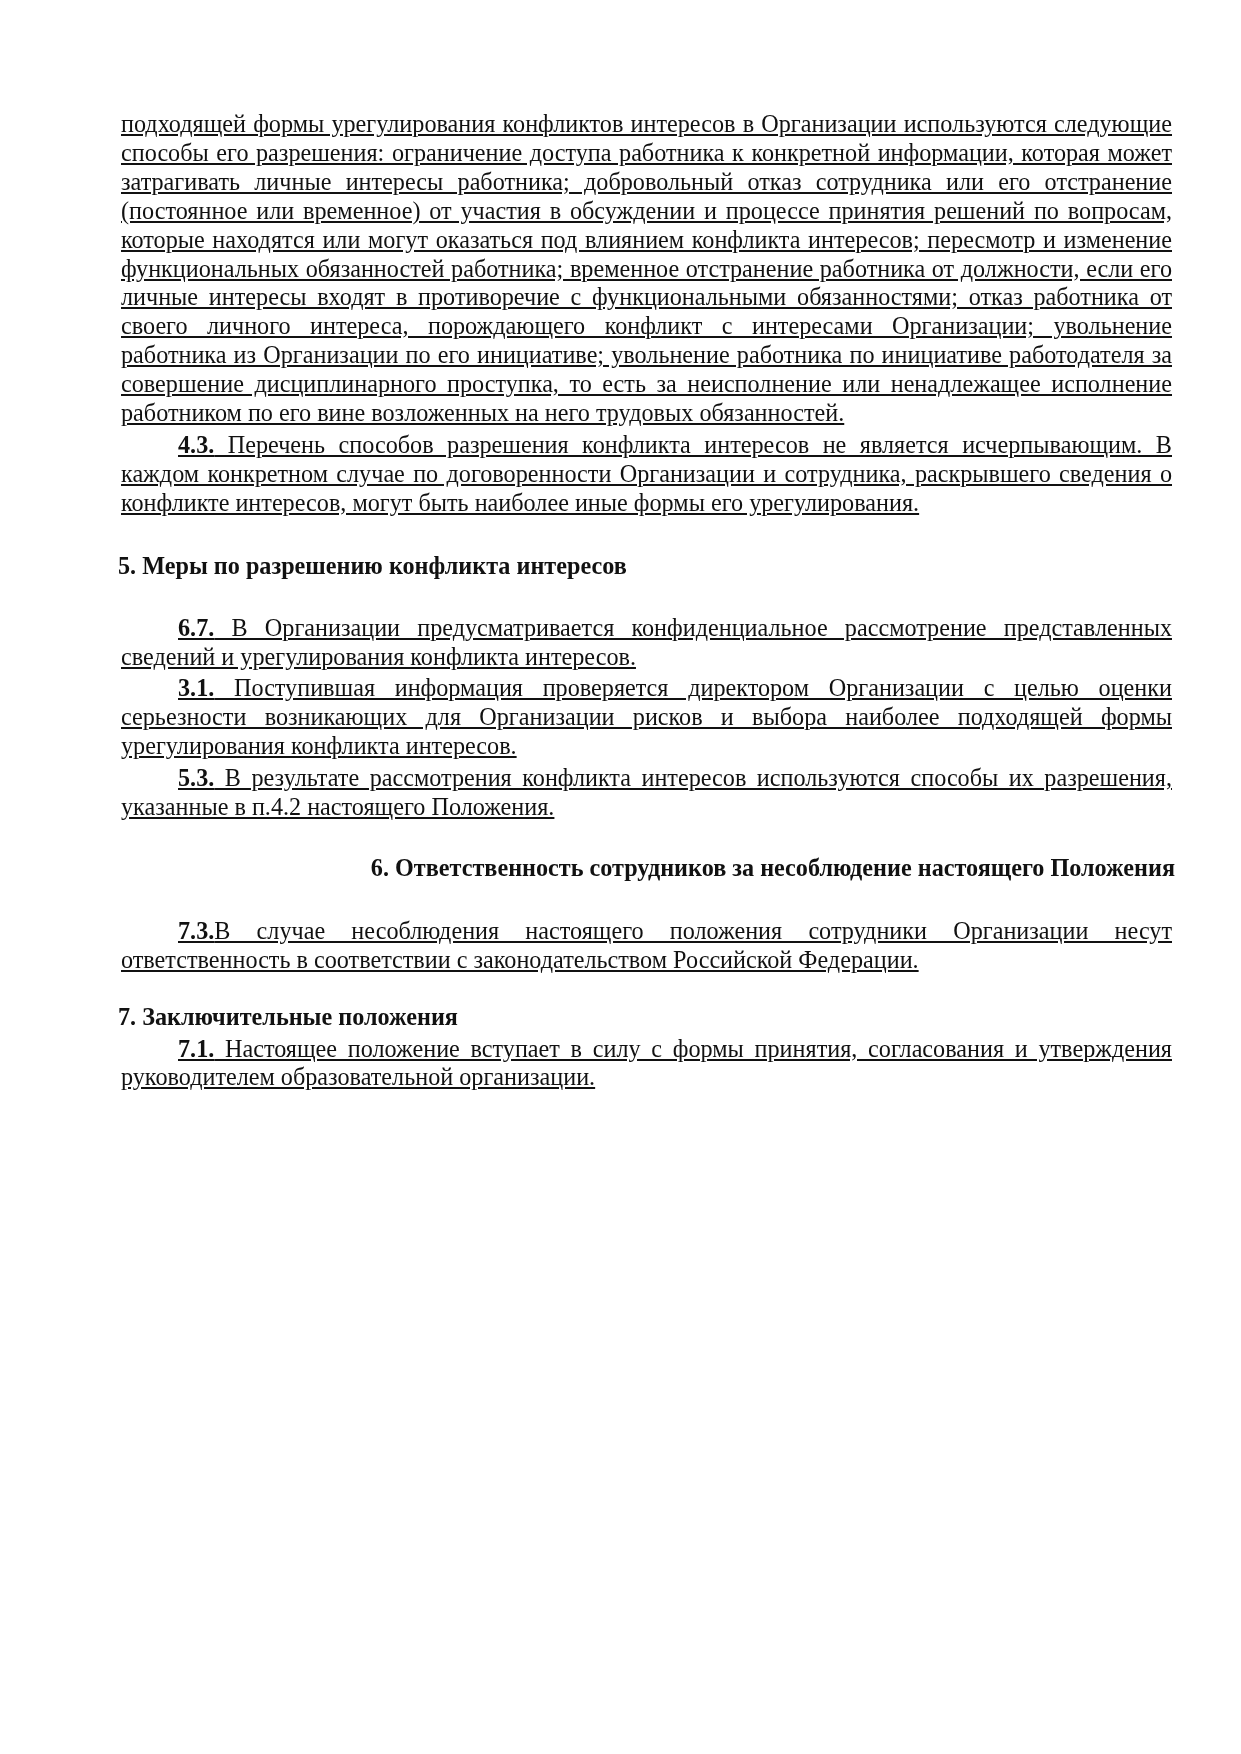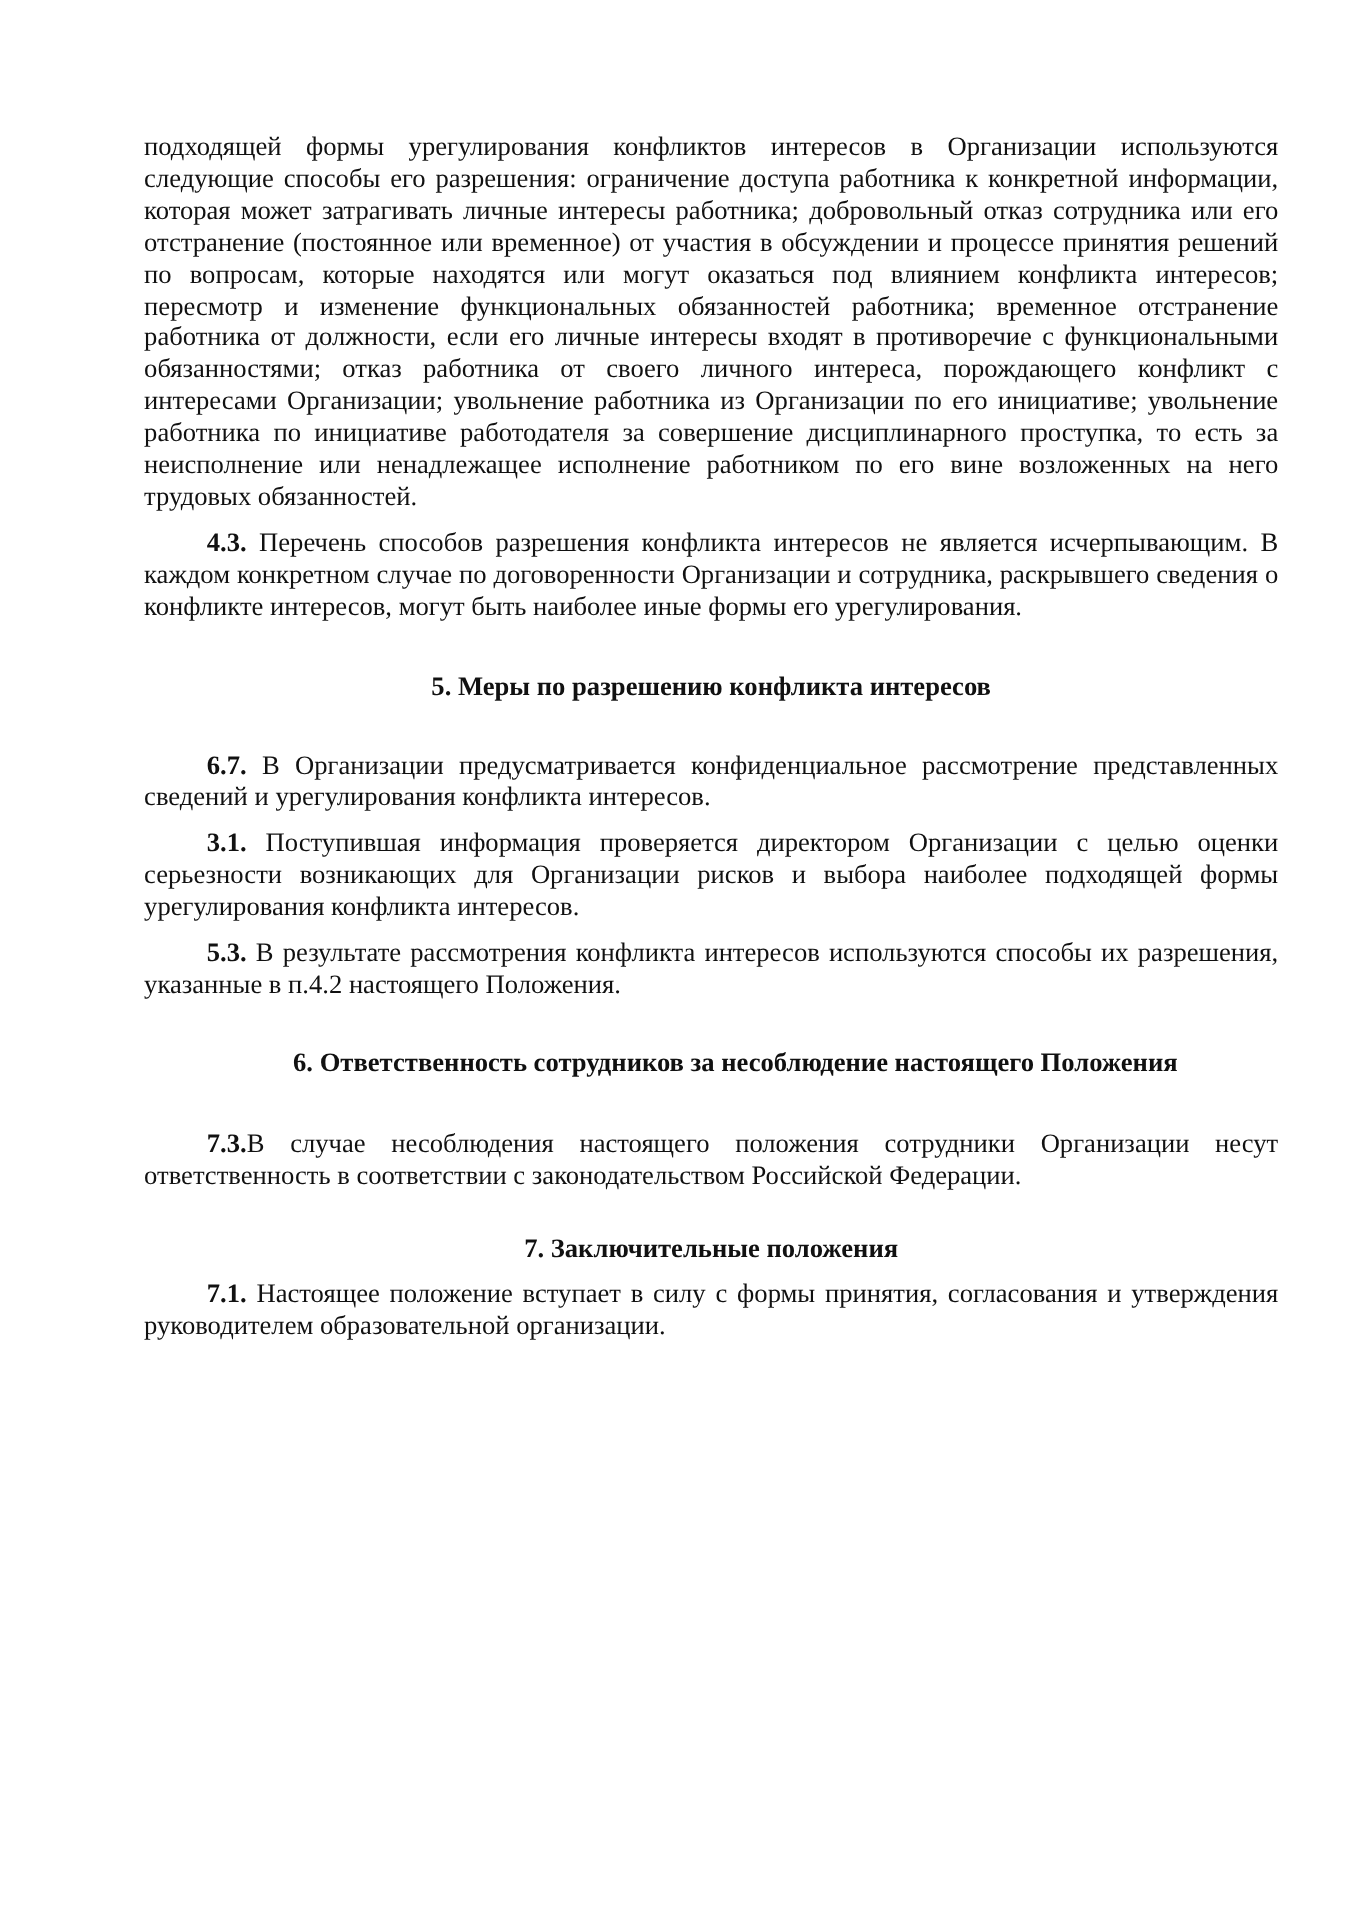--- a/index.html
+++ b/index.html
@@ -17,43 +17,43 @@
       position: absolute;
       left: 118px;
       top: 107px;
       width: 1057px;
       font-family: "Liberation Serif", "DejaVu Serif", serif;
       font-size: 24.2px;
       line-height: 28.9px;
       color: #111111;
     }
     .para {
-      margin: 13px;
+      margin: 3px;
       text-align: justify;
       text-align-last: left;
+      text-decoration: underline;
     }
     .para.indent {
       text-indent: 57px;
     }
     .num {
       font-weight: bold;
     }
     .heading {
       margin: 0;
-      text-align: center;
       font-weight: bold;
       font-size: 24.2px;
       line-height: 28.9px;
     }
     .gap-before-h5 { height: 31px; }
     .gap-after-h5 { height: 30px; }
     .gap-before-h6 { height: 29px; }
     .gap-after-h6 { height: 31px; }
     .gap-before-h7 { height: 25px; }
-    .h6 { padding-left: 44px; text-align: center; }
+    .h6 { padding-left: 44px; text-align: right; }
   </style>
 </head>
 <body>
 
 <div class="page">
 
   <p class="para">подходящей формы урегулирования конфликтов интересов в Организации используются следующие способы его разрешения: ограничение доступа работника к конкретной информации, которая может затрагивать личные интересы работника; добровольный отказ сотрудника или его отстранение (постоянное или временное) от участия  в обсуждении и процессе принятия решений по вопросам, которые находятся или могут оказаться под влиянием конфликта интересов; пересмотр и изменение функциональных обязанностей работника; временное отстранение работника от должности, если его личные интересы входят в противоречие с функциональными обязанностями; отказ работника от своего личного интереса, порождающего конфликт с интересами Организации; увольнение работника из Организации по его инициативе; увольнение работника по инициативе работодателя за совершение дисциплинарного проступка, то есть за неисполнение или ненадлежащее исполнение работником по его вине возложенных на него трудовых обязанностей.</p>
 
   <p class="para indent">
     <span class="num">4.3.</span><span> Перечень способов разрешения конфликта интересов не является исчерпывающим. В каждом конкретном случае по договоренности Организации и сотрудника, раскрывшего сведения о конфликте интересов, могут быть наиболее иные формы его урегулирования.</span>

